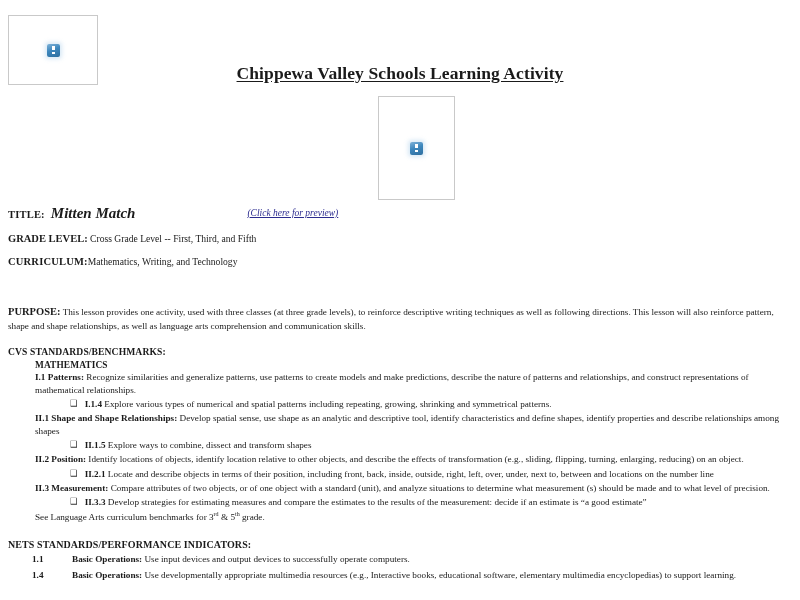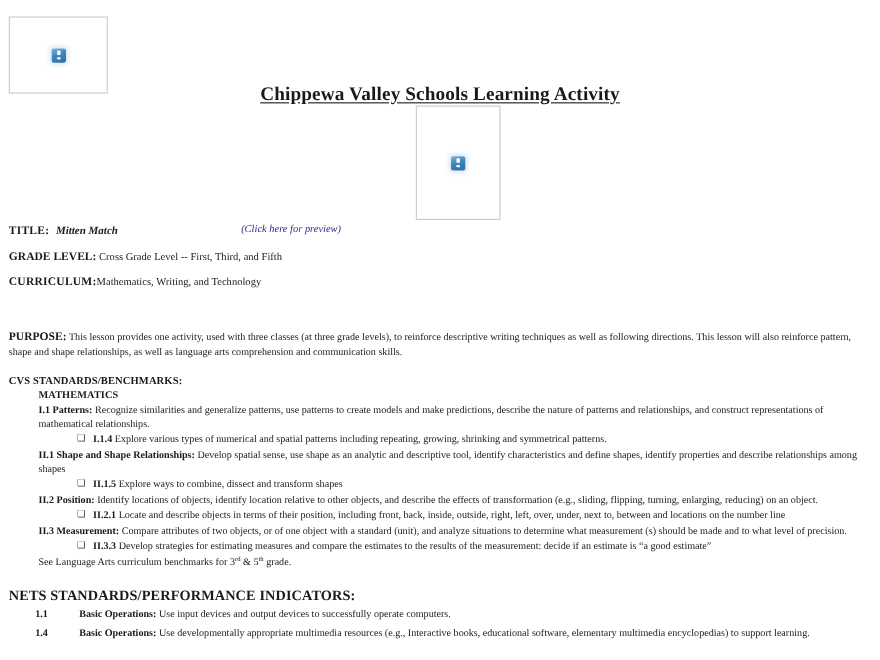--- a/index.html
+++ b/index.html
@@ -53,21 +53,20 @@
     position: absolute;
     left: 90px;
     top: 63px;
     width: 620px;
     text-align: center;
     font-size: 17.5px;
     font-weight: bold;
     letter-spacing: .1px;
     text-decoration: underline;
     text-underline-offset: 2px;
-    margin-top: 12px;
   }
 
   
   #sheet {
     position: absolute;
     left: 8px;
     top: 205px;
     width: 784px;
   }
 
@@ -77,28 +76,29 @@
     font-weight: bold;
     font-size: 10.5px;
     font-variant: small-caps;
     letter-spacing: .2px;
   }
   .lbl { font-weight: bold; font-size: 10.5px; }
 
   .title-value {
     font-weight: bold;
     font-style: italic;
-    font-size: 10px;
+    font-size: 15px;
     margin-left: 6px;
   }
 
   .preview-link {
     color: #2b2b8f;
     font-style: italic;
     font-size: 9.5px;
+    text-decoration: underline;
     margin-left: 112px;
     position: relative;
     top: -2px;
     cursor: pointer;
   }
 
   #purpose-block {
     margin-top: 36px;
     font-size: 9.2px;
     line-height: 1.45;
@@ -144,21 +144,21 @@
     position: relative;
     top: -1px;
   }
   .bullet-line b { font-weight: bold; }
 
   .la-note { font-size: 9.2px; margin-left: 27px; margin-top: 2px; line-height: 1.42; }
   sup { font-size: 66%; vertical-align: super; line-height: 0; }
 
   #nets-head {
     font-weight: bold;
-    font-size: 13px;
+    font-size: 10px;
     margin-top: 15px;
     letter-spacing: .1px;
   }
   .nets-item {
     font-size: 9.2px;
     line-height: 1.45;
     margin-left: 46px;
     margin-top: 3px;
     text-indent: -22px;
     padding-left: 22px;

